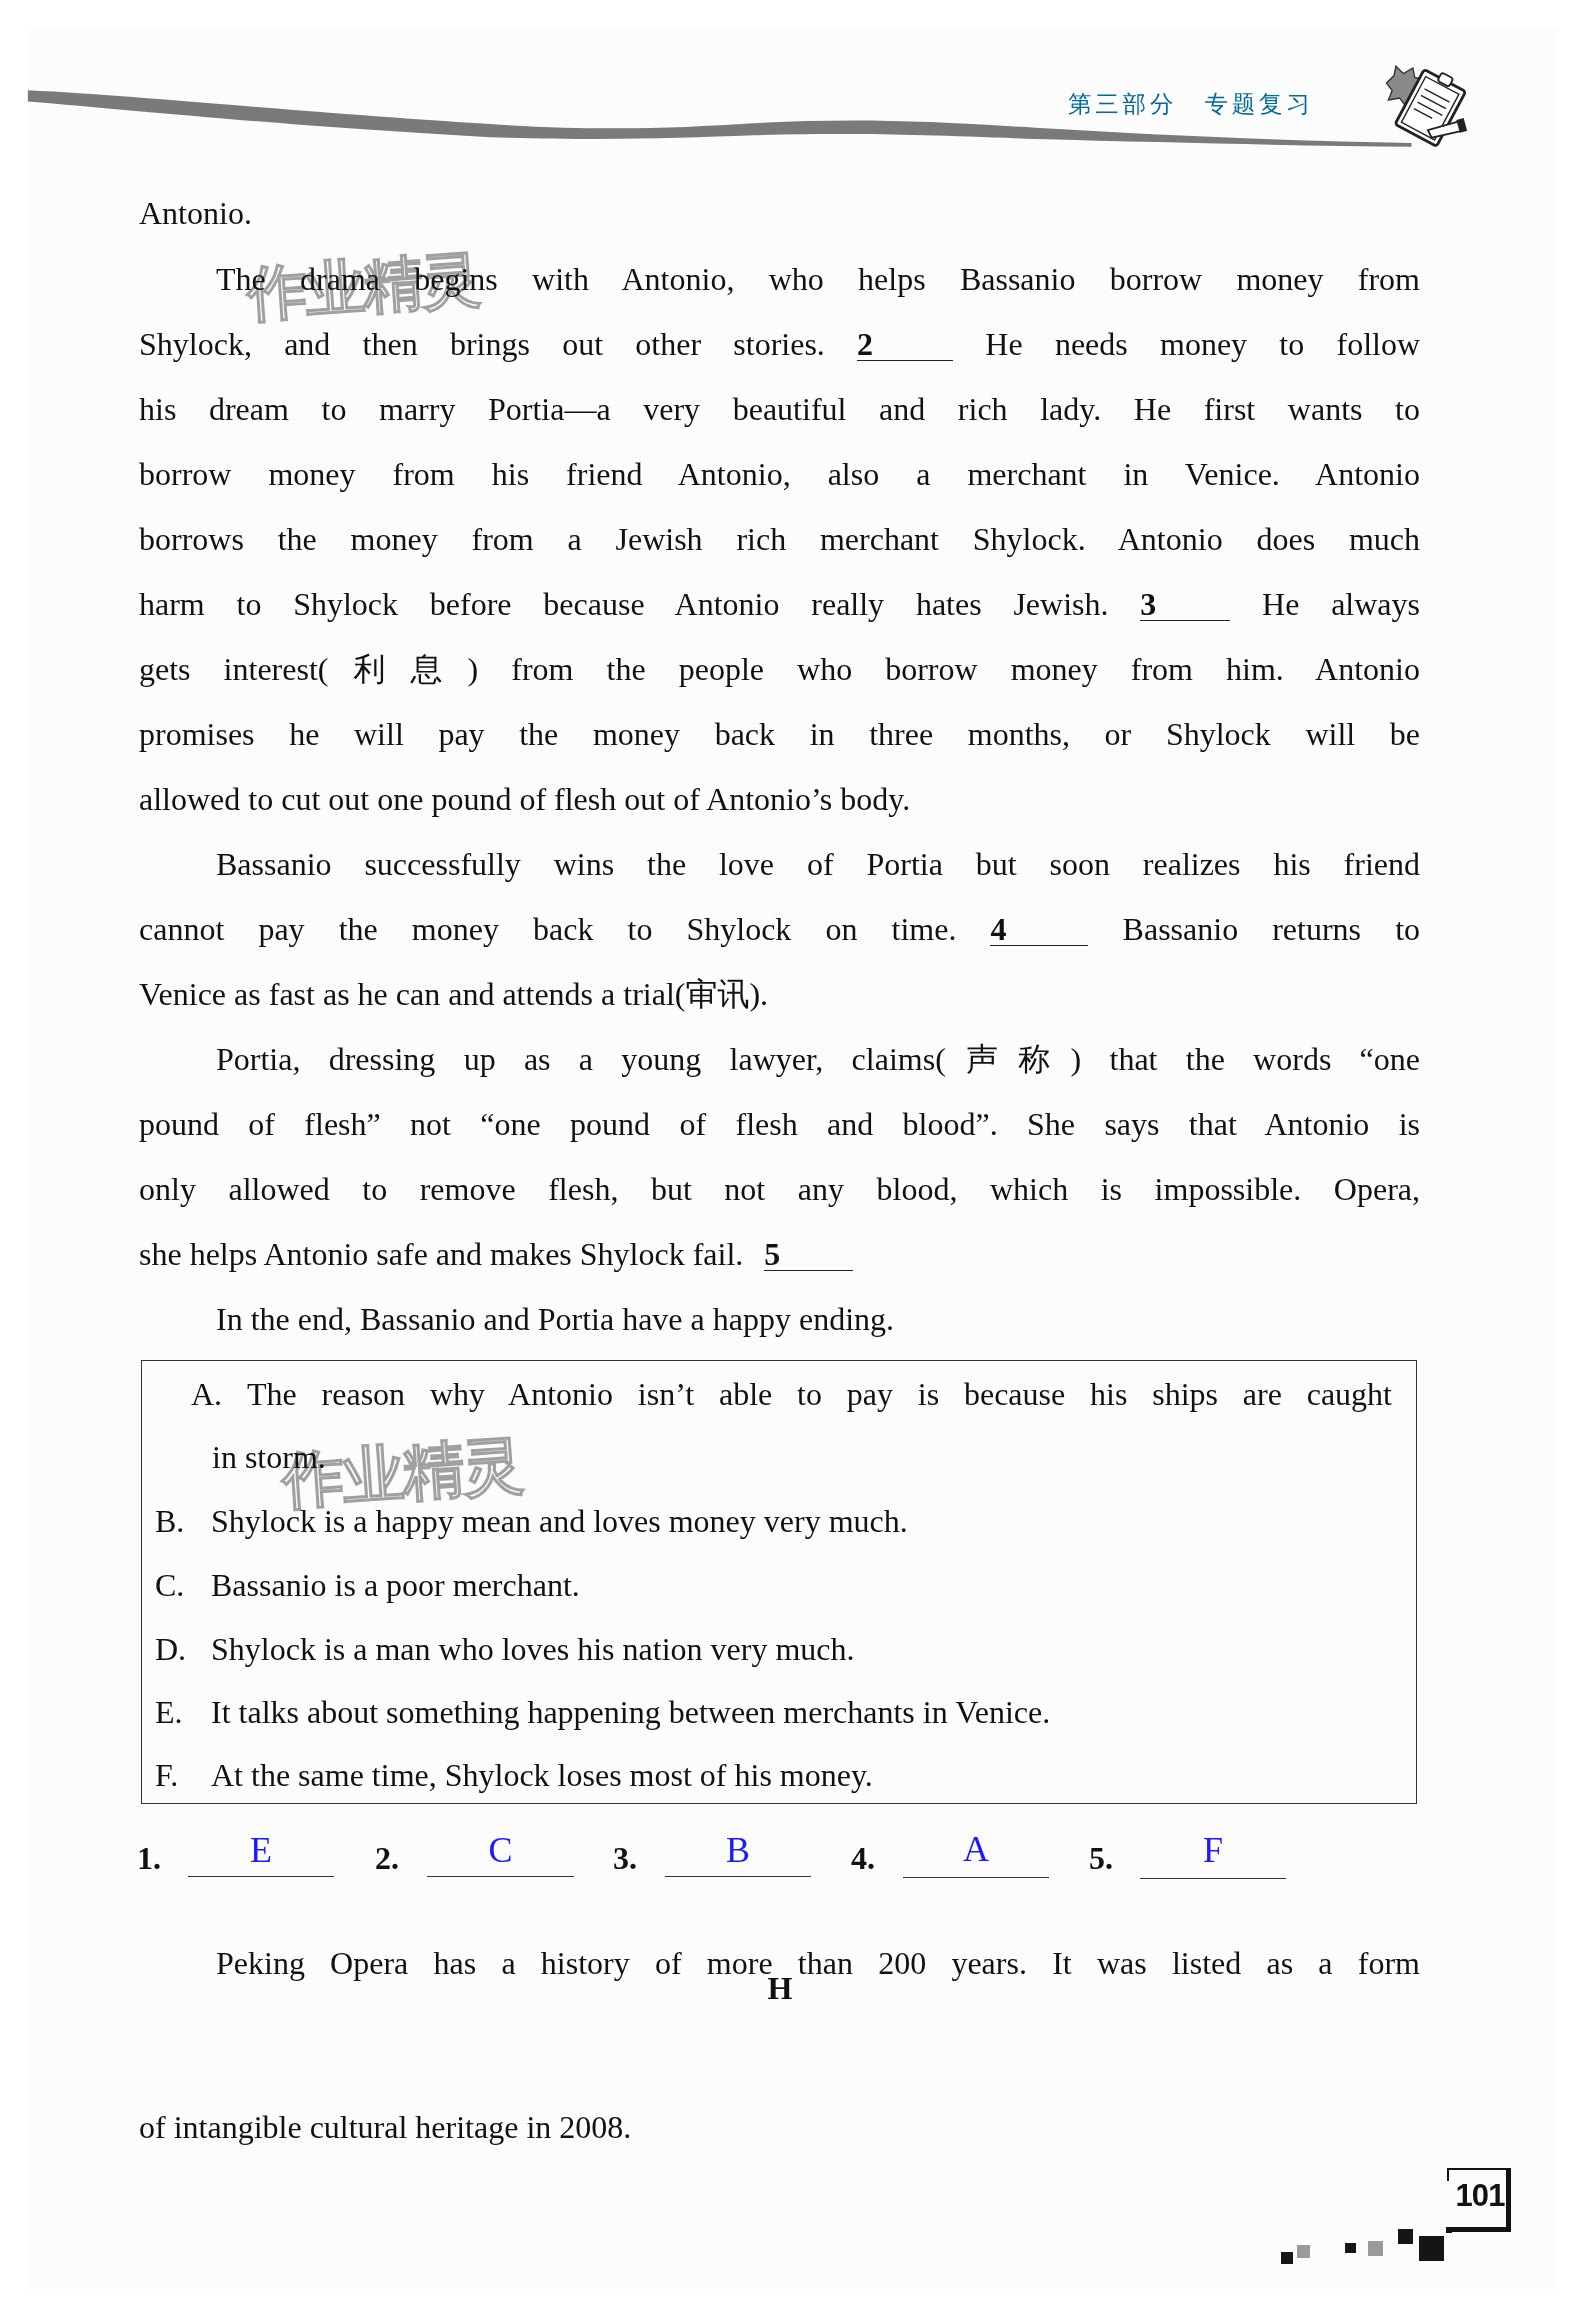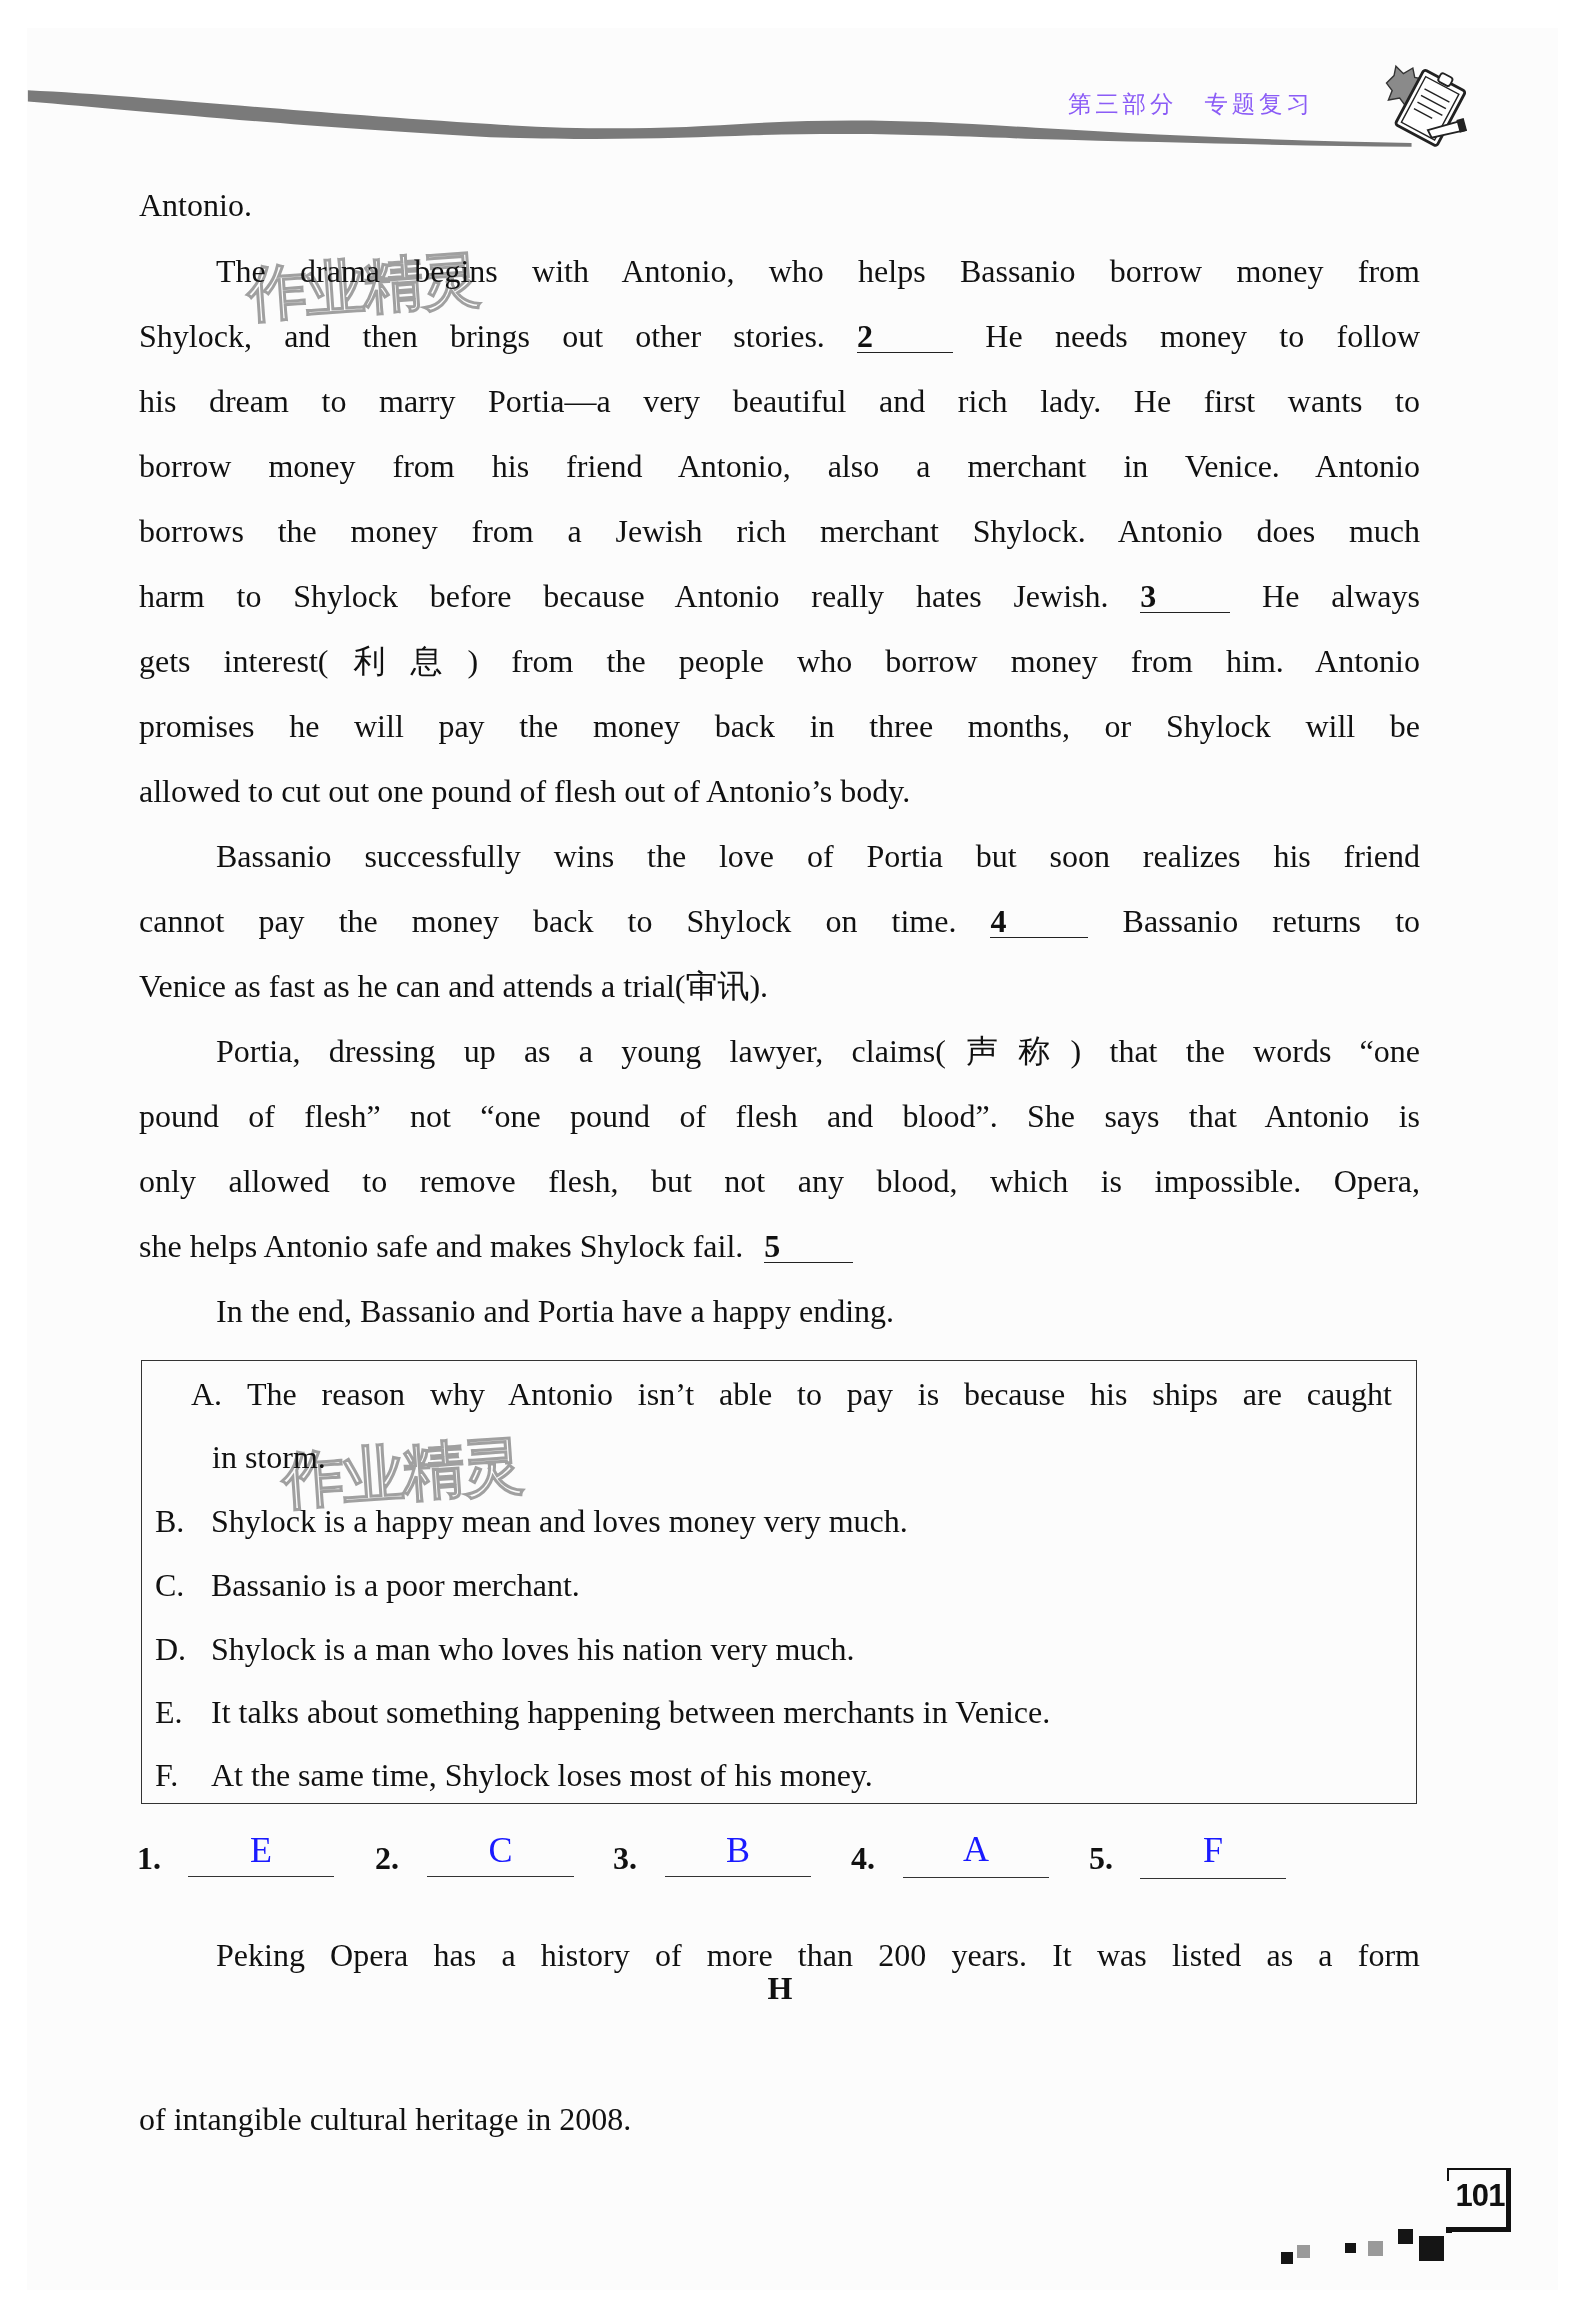--- a/index.html
+++ b/index.html
@@ -1,24 +1,24 @@
 <!DOCTYPE html>
 <html style="font-size:15px"><head>
 <meta charset="utf-8">
 <style>
   html, body { margin:0; padding:0; background:#ffffff; }
   body { width:1587px; height:2314px; position:relative; overflow:hidden;
          font-family:"Liberation Serif","DejaVu Serif",serif; color:#111; }
   .page { position:absolute; left:27px; top:28px; width:1531px; height:2262px; background:#fcfcfc; }
   .abs { position:absolute; }
   .header-text { position:absolute; left:1068px; top:88px; font-family:"DejaVu Sans",sans-serif;
-    font-size:23.5px; letter-spacing:3.8px; color:#8b5cf6; white-space:pre; }
+    font-size:23.5px; letter-spacing:3.8px; color:#0369a1; white-space:pre; }
   .brush { position:absolute; left:0; top:0; width:1587px; height:188px; }
   .line { position:absolute; left:139px; width:1281px; font-size:32px; line-height:38px;
-    white-space:nowrap; text-align:justify; text-align-last:justify; }
+    white-space:nowrap; text-align:justify; text-align-last:justify;margin-top:8px; }
   .line.last { text-align-last:left; }
   .line.indent { left:216px; width:1204px; }
   .blank { display:inline-block; position:relative; border-bottom:1.9px solid #222;
      text-align:center; font-weight:bold; line-height:32px; vertical-align:baseline; }
   .opt-box { position:absolute; left:141px; top:1360px; width:1276px; height:444px;
      border:1.4px solid #333; box-sizing:border-box; }
   .opt { position:absolute; left:155px; font-size:32px; line-height:38px; white-space:nowrap; }
   .opt .letter { display:inline-block; width:56px; }
   .opt.wrapline { left:212px; }
   .opt.a { width:1201px; text-align:justify; text-align-last:justify; left:155px;margin-left:36px; }

